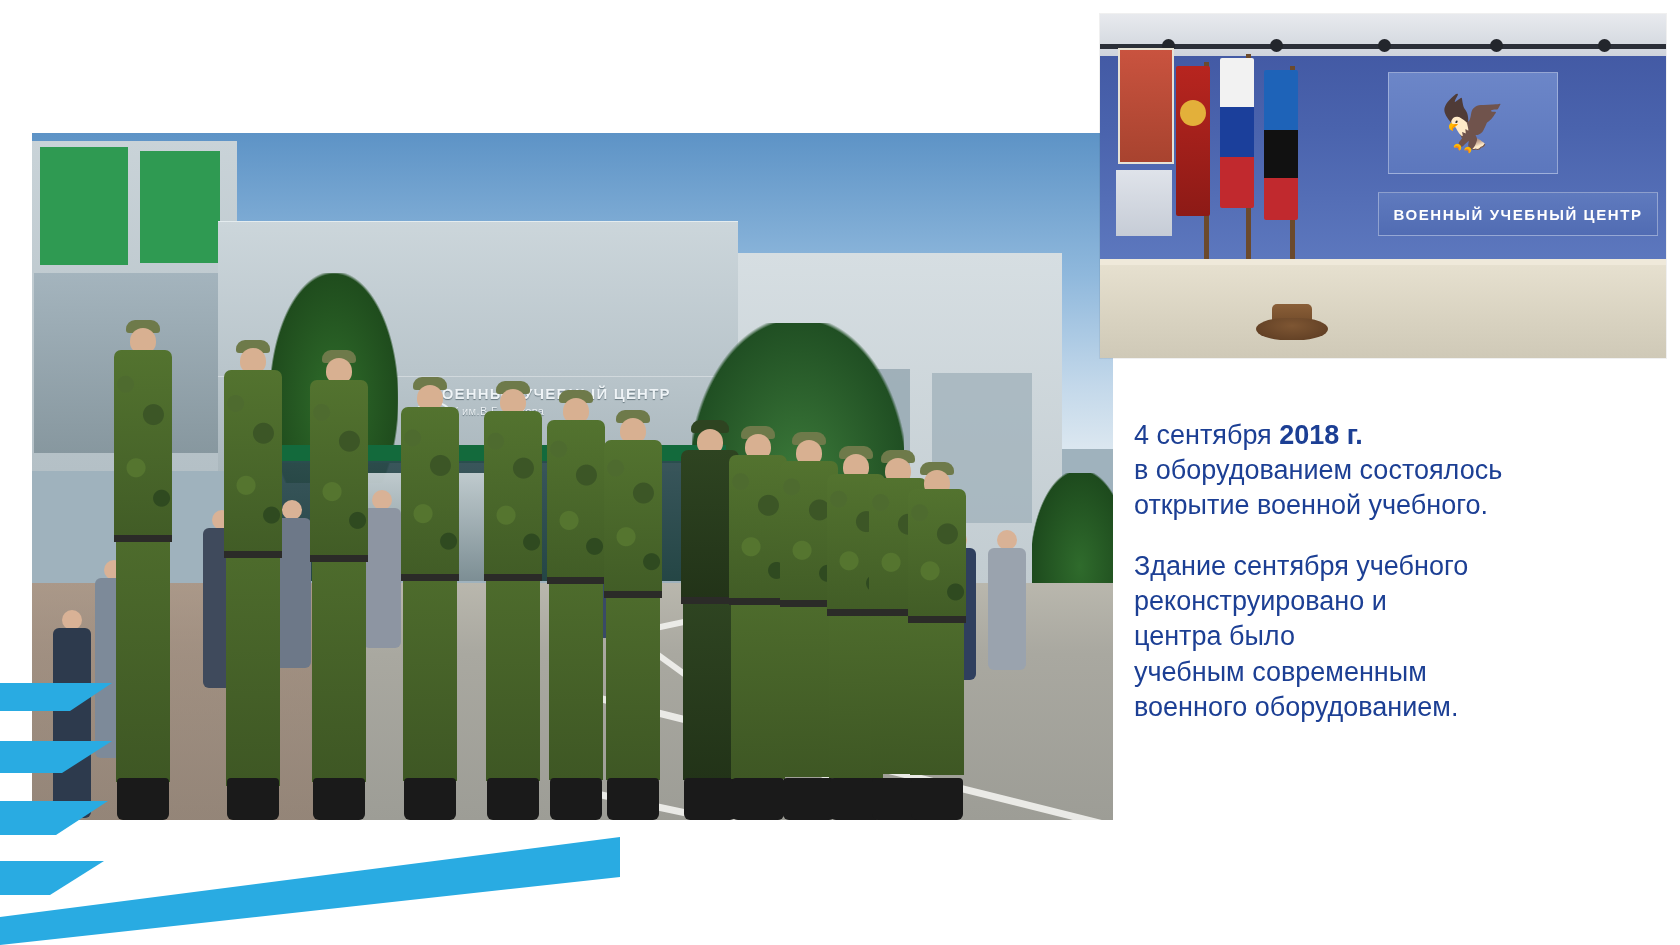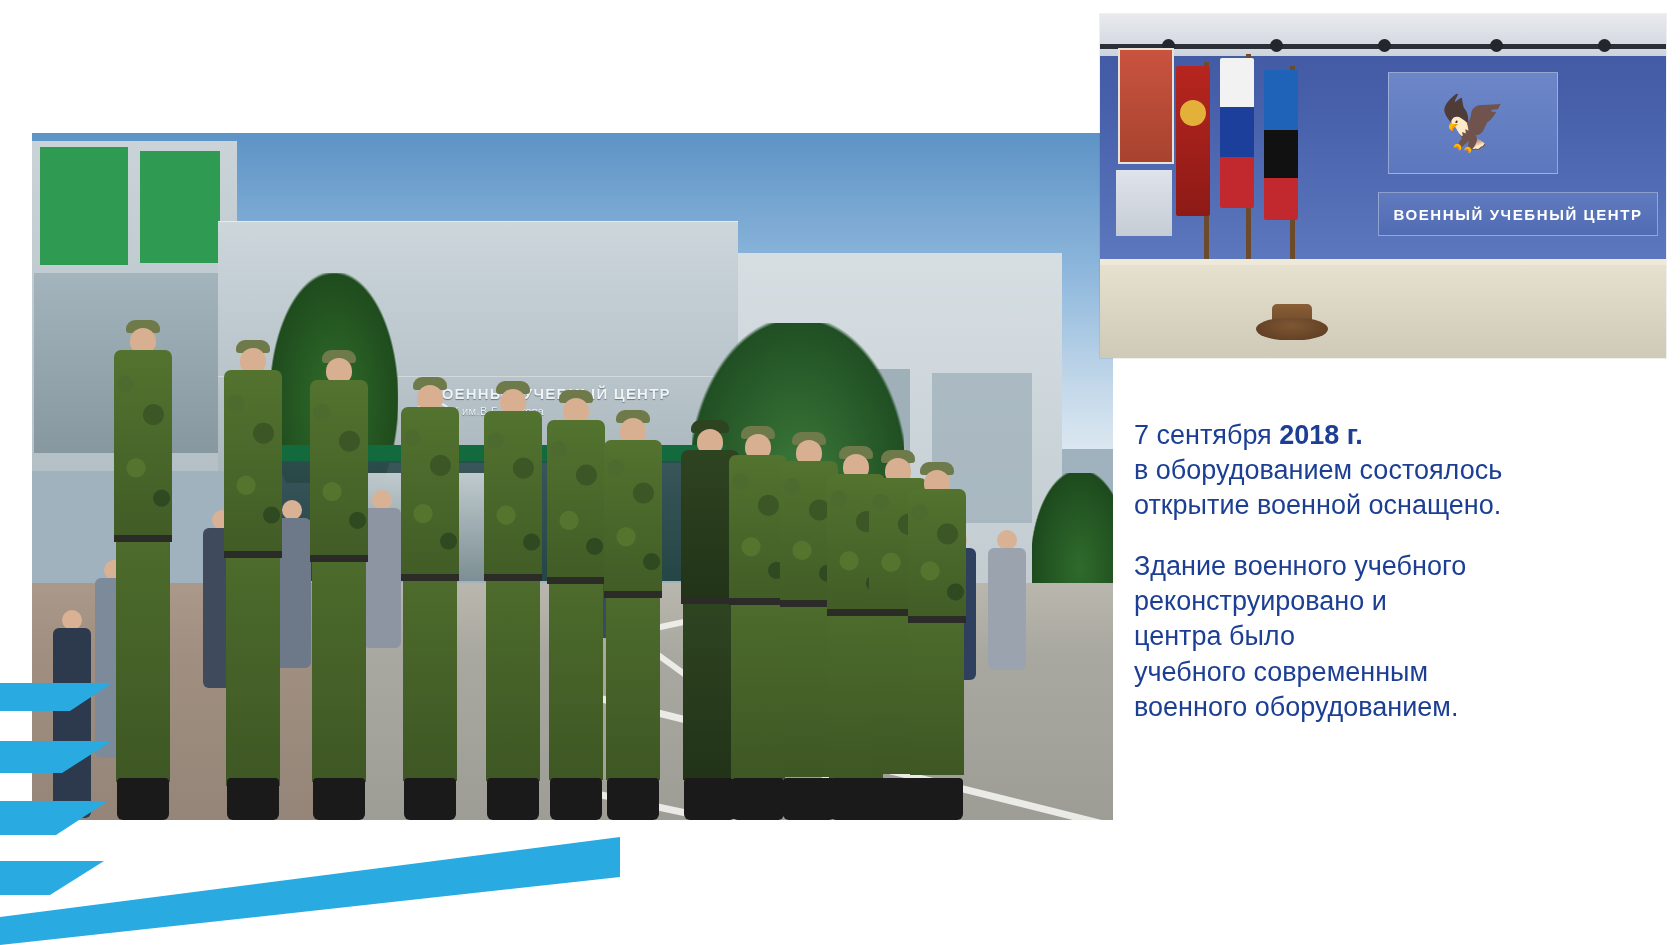--- a/index.html
+++ b/index.html
@@ -346,29 +346,29 @@
     <div class="pi-flag" style="left:164px;top:56px;background:linear-gradient(180deg,#1e63b8 0%,#1e63b8 40%,#111 40%,#111 72%,#c1292e 72%,#c1292e 100%);"></div>
 
     <div class="pi-plinth"></div>
     <div class="pi-floor"></div>
     <div class="pi-base2"></div>
     <div class="pi-base"></div>
   </div>
 
   <div class="text-panel">
     <p>
-      <span class="tp-line"><span>7 сентября </span><b>2018 г.</b></span>
+      <span class="tp-line"><span>4 сентября </span><b>2018 г.</b></span>
       <span class="tp-line">в оборудованием состоялось</span>
-      <span class="tp-line">открытие военной оснащено.</span>
+      <span class="tp-line">открытие военной учебного.</span>
     </p>
     <p>
-      <span class="tp-line">Здание военного учебного</span>
+      <span class="tp-line">Здание сентября учебного</span>
       <span class="tp-line">реконструировано и</span>
       <span class="tp-line">центра было</span>
-      <span class="tp-line">учебного современным</span>
+      <span class="tp-line">учебным современным</span>
       <span class="tp-line">военного оборудованием.</span>
     </p>
   </div>
 
   <div class="ribbon-deco">
     <svg viewBox="0 0 620 300" preserveAspectRatio="none" aria-hidden="true">
       <polygon points="0,38 112,38 70,66 0,66" fill="#29ABE2"></polygon>
       <polygon points="0,96 112,96 62,128 0,128" fill="#29ABE2"></polygon>
       <polygon points="0,156 108,156 56,190 0,190" fill="#29ABE2"></polygon>
       <polygon points="0,216 104,216 50,250 0,250" fill="#29ABE2"></polygon>

